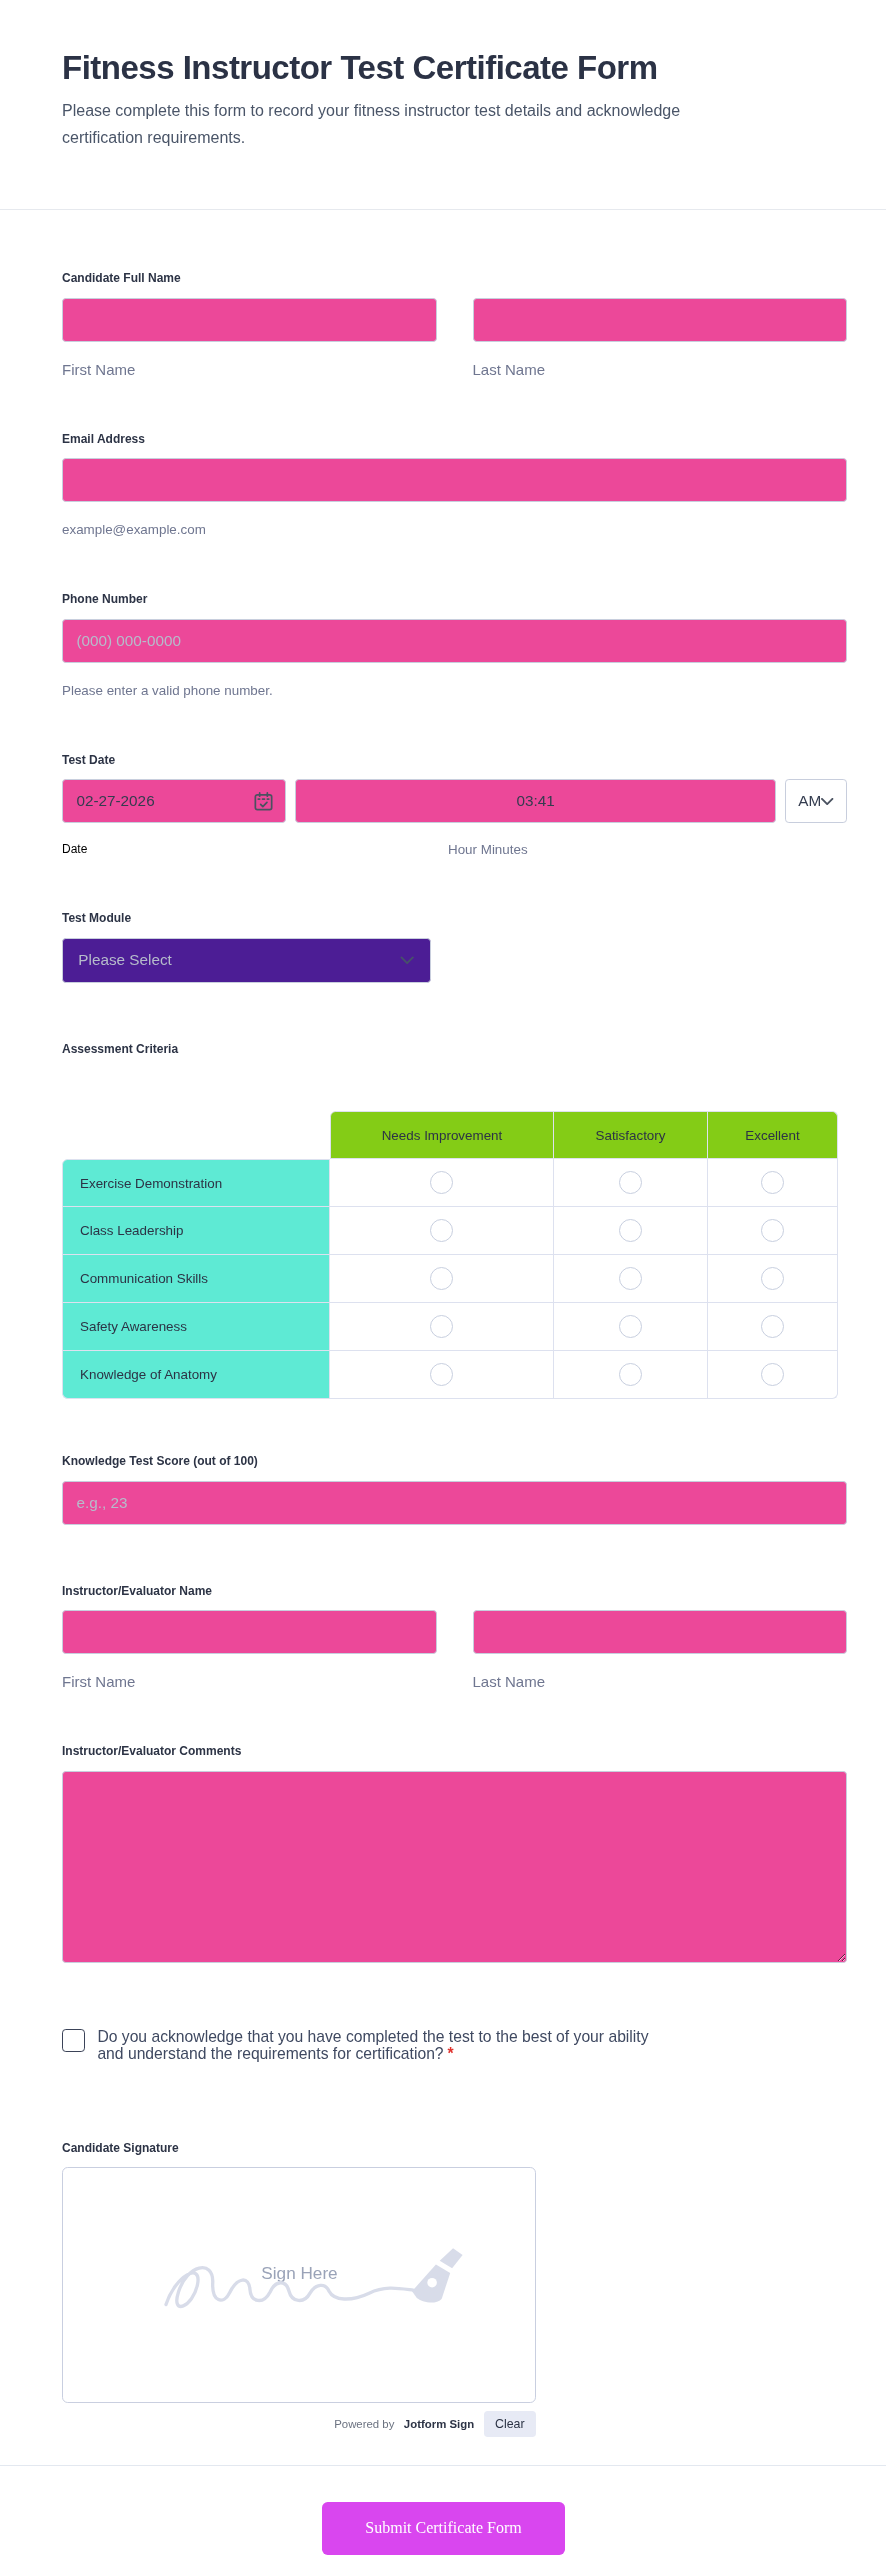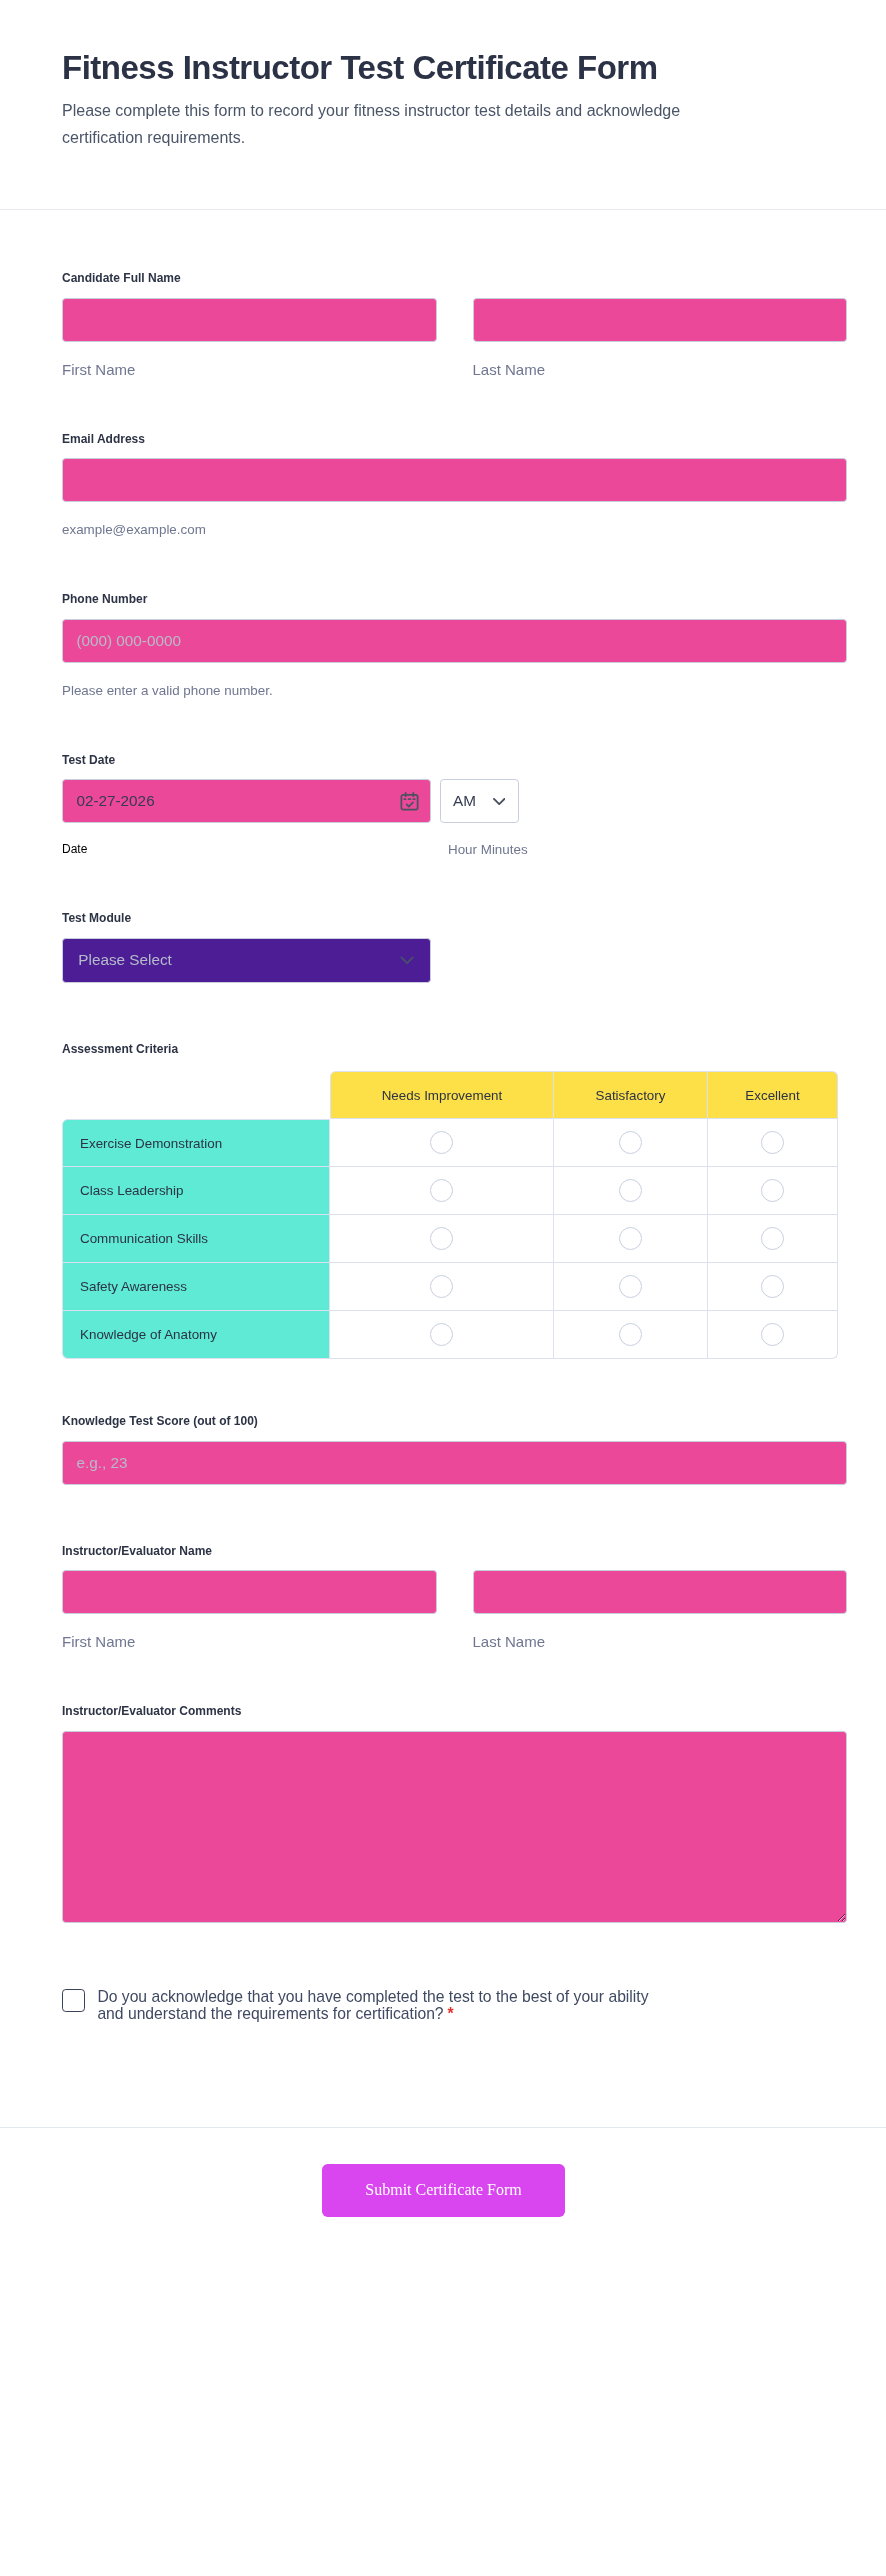--- a/index.html
+++ b/index.html
@@ -56,21 +56,21 @@
     font-size:15.3px; cursor:pointer;
   }
   .select-box .ph { color:#b6bccb; }
 
   
   .matrix { display:grid; grid-template-columns:268px 224px 154px 130px; margin-top:12.4px; }
   .mc { height:48px; display:flex; align-items:center; justify-content:center;
         font-size:13.4px; color:#2c3345; background:#fff;
         border-bottom:1px solid #dde1ef; border-right:1px solid #dde1ef; }
   .mc.blank { background:transparent; border:none; }
-  .mc.mhead { background:#fde047; border-top:1px solid #dde1ef; }
+  .mc.mhead { background:#84cc16; border-top:1px solid #dde1ef;margin-top:40px; }
   .mc.mhead.first { border-left:1px solid #dde1ef; border-top-left-radius:5.7px; }
   .mc.mhead.last { border-top-right-radius:5.7px; }
   .mc.mrowhead { background:#5eead4; justify-content:flex-start; padding-left:17px; border-left:1px solid #dde1ef; }
   .mc.mrowhead.firstrow { border-top:1px solid #dde1ef; border-top-left-radius:5.7px; }
   .mc.mrowhead.lastrow { border-bottom-left-radius:5.7px; }
   .mc.lastrow.last { border-bottom-right-radius:5.7px; }
   .radio { width:23px; height:23px; border-radius:50%; border:1.4px solid #c8cfdf; background:#fff; cursor:pointer; }
 
   
   .comments-textarea { width:785px; height:192px; resize:both; padding:11.4px 13.4px; }
@@ -137,20 +137,21 @@
         <svg class="cal-icon" viewBox="0 0 24 24" fill="none" stroke="#4a5260" stroke-width="1.8" stroke-linecap="round" stroke-linejoin="round">
           <rect x="3.5" y="5" width="17" height="15.5" rx="2"></rect>
           <line x1="8" y1="3" x2="8" y2="6.5"></line>
           <line x1="16" y1="3" x2="16" y2="6.5"></line>
           <line x1="6.5" y1="9.5" x2="8" y2="9.5"></line>
           <line x1="11" y1="9.5" x2="13" y2="9.5"></line>
           <line x1="16" y1="9.5" x2="17.5" y2="9.5"></line>
           <path d="M9 15l2.3 2.3L15.6 13"></path>
         </svg>
       </div>
+      <input type="text" class="time-input" value="03:41" style="">
       <div class="period-select">
         <span>AM</span>
         <svg width="12.4" height="7.6" viewBox="0 0 13 8" fill="none" stroke="#4a5260" stroke-width="2" stroke-linecap="round" stroke-linejoin="round">
             <polyline points="1,1 6.5,6.5 12,1"></polyline>
           </svg>
       </div>
     </div>
     <div class="date-sublabels">
       <span class="s1">Date</span>
       <span class="s2">Hour Minutes</span>
@@ -246,20 +247,39 @@
 
   <div class="field-group" style="margin-bottom:61px;">
     <label class="field-label">Instructor/Evaluator Comments</label>
     <textarea class="comments-textarea" style=""></textarea>
   </div>
 
   <div class="ack">
     <span class="ack-checkbox"></span><span>Do you acknowledge that you have completed the test to the best of your ability and understand the requirements for certification?</span><span class="req-star">*</span>
   </div>
 
+  <div>
+    <label class="field-label">Candidate Signature</label>
+    <div class="sig-box">
+      <svg width="474" height="236" viewBox="0 0 497 247">
+        <text x="248" y="116" text-anchor="middle" font-size="18" fill="#9aa3b8">Sign Here</text>
+        <path d="M108,143 C118,112 146,98 141,122 C136,146 113,155 121,130 C130,101 158,95 157,120 C156,140 168,144 175,130 C183,114 195,113 196,127 C197,141 210,143 217,130 C223,117 234,117 237,129 C240,141 253,142 259,131 C265,121 275,120 279,129 C284,139 302,140 321,131 C338,123 352,126 368,128" fill="none" stroke="#d8dce9" stroke-width="3.5" stroke-linecap="round"></path>
+        <g>
+          <path d="M366,129 L391,101 L406,110 L397,137 C390,144 376,140 371,136 Z" fill="#d8dce9"></path>
+          <circle cx="387" cy="120" r="5" fill="#ffffff"></circle>
+          <path d="M395,97 L409,84 L419,91 L408,105 Z" fill="#d8dce9"></path>
+        </g>
+      </svg>
+    </div>
+    <div class="sig-powered-row">
+      <span class="powered-by">Powered by</span>
+      <span class="powered-brand">Jotform Sign</span>
+      <button class="clear-btn">Clear</button>
+    </div>
+  </div>
 
 </main>
 
 <div class="divider footer-divider"></div>
 <footer class="form-footer">
   <button class="submit-btn">Submit Certificate Form</button>
 </footer>
 
 
 </body></html>

